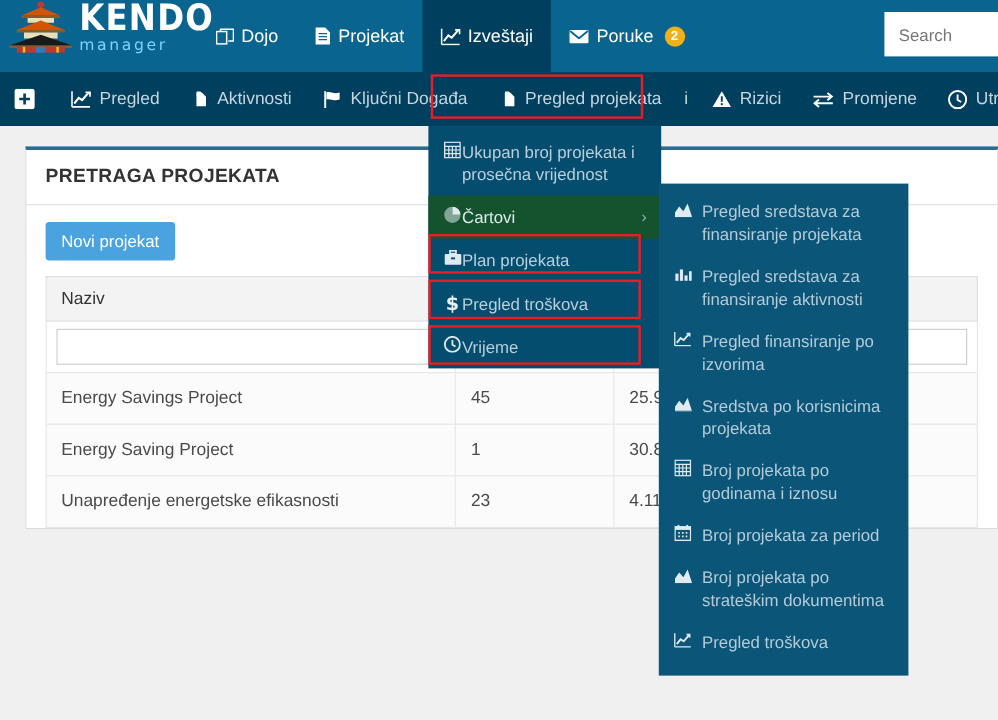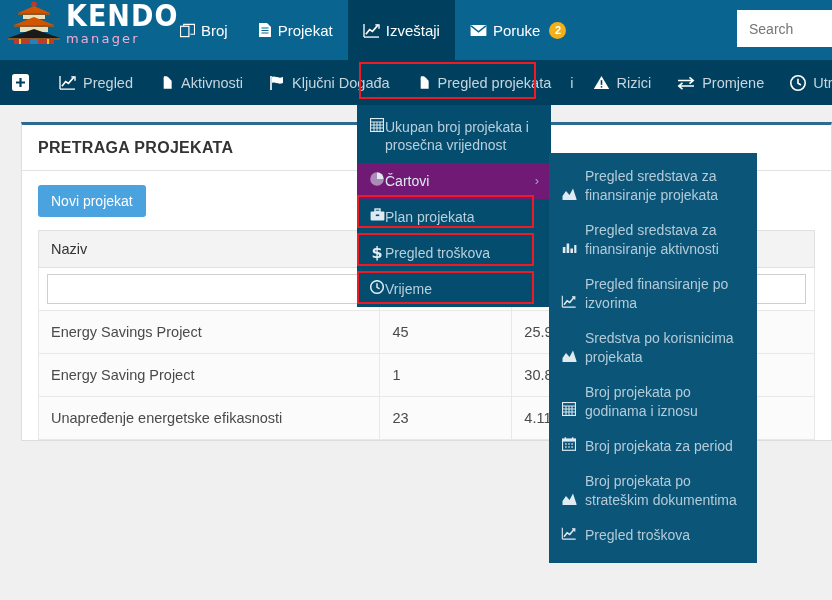--- a/index.html
+++ b/index.html
@@ -24,21 +24,21 @@
   }
   .pagoda{ width:56px; height:44px; position:relative; flex:0 0 56px; margin-right:4px;}
   .brand-text{ display:flex; flex-direction:column; line-height:1; }
   .brand-kendo{
     font-family:"DejaVu Sans", sans-serif;
     font-weight:bold; font-size:27px; color:#fff; letter-spacing:1px;
     transform:scaleY(1.12); transform-origin:left top;
   }
   .brand-manager{
     font-family:"DejaVu Sans", sans-serif;
-    font-size:13px; color:#f9a8d4; letter-spacing:2.2px; margin-top:5px;
+    font-size:13px; color:#7dd3fc; letter-spacing:2.2px; margin-top:5px;
   }
   .navitems{ display:flex; align-items:stretch; }
   .navitem{
     display:flex; align-items:center; gap:6px;
     padding:0 15px; color:#ffffff; font-size:15px;
     white-space:nowrap; cursor:pointer;
   }
   .navitem.active{ background:#00405e; }
   .badge{
     background:#efb01b; color:#fff; font-size:11px; font-weight:bold;
@@ -118,32 +118,32 @@
     position:absolute; left:357px; top:105px; width:194px;
     background:#044d6e; z-index:40;
     padding:4px 0 0 0;
   }
   .dd-item{
     display:flex; align-items:flex-start; gap:0;
     padding:9px 12px; color:#b9cfdb; font-size:14px; line-height:18px;
     cursor:pointer; position:relative;
   }
   .dd-item .ico{ flex:0 0 auto; width:16px; text-align:center; color:#e8eff3; }
-  .dd-item.hovered{ background:#701a75; color:#dfeaf0; }
+  .dd-item.hovered{ background:#14532d; color:#dfeaf0; }
   .dd-arrow{
     position:absolute; right:12px; top:9px; color:#8fb3c5; font-size:13px;
   }
 
   
   .submenu{
     position:absolute; left:549px; top:153px; width:208px;
     background:#0a5578; z-index:50; padding:6px 0 10px 0;
   }
   .sm-item{
-    display:flex; align-items:flex-end; gap:8px;
+    display:flex; align-items:flex-start; gap:8px;
     padding:8px 12px; color:#b4cbd8; font-size:14px; line-height:19px;
     cursor:pointer;
   }
   .sm-item .ico{ flex:0 0 auto; width:16px; text-align:center; color:#dfeaf1; }
 
   
   .redbox{
     position:absolute; border:2px solid #ee1b24; z-index:60;
     pointer-events:none;
   }
@@ -178,21 +178,21 @@
     </span>
   </div>
 
   <div class="navitems">
 
     <div class="navitem">
       <svg width="15" height="15" viewBox="0 0 16 16">
         <rect x="0.5" y="3.5" width="9" height="11" fill="none" stroke="#fff" stroke-width="1.3"></rect>
         <path d="M4 3 V1.5 H15.5 V12 H11" fill="none" stroke="#fff" stroke-width="1.3"></path>
       </svg>
-      <span>Broj</span>
+      <span>Dojo</span>
     </div>
 
     <div class="navitem">
       <svg width="14" height="16" viewBox="0 0 14 16">
         <path d="M1 1 h8 l4 4 v10 h-12 z" fill="#fff"></path>
         <path d="M3.5 6 h7 M3.5 8.5 h7 M3.5 11 h7" stroke="#0a6490" stroke-width="1.1"></path>
       </svg>
       <span>Projekat</span>
     </div>
 

